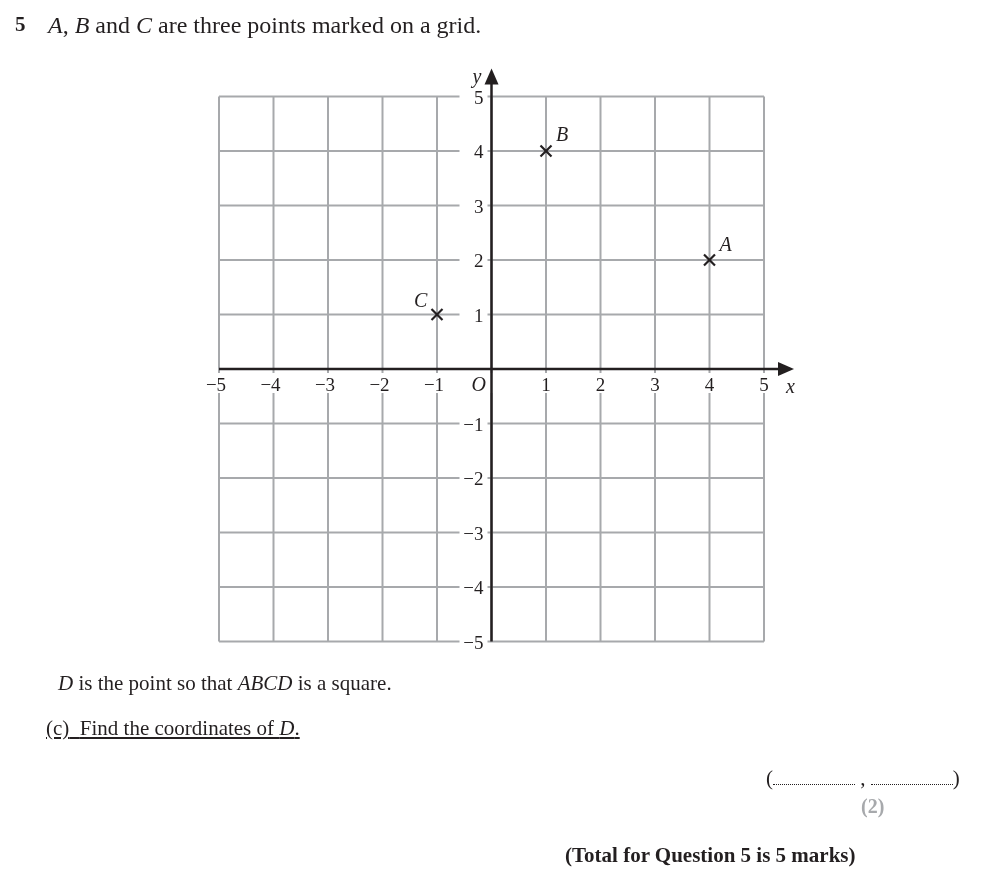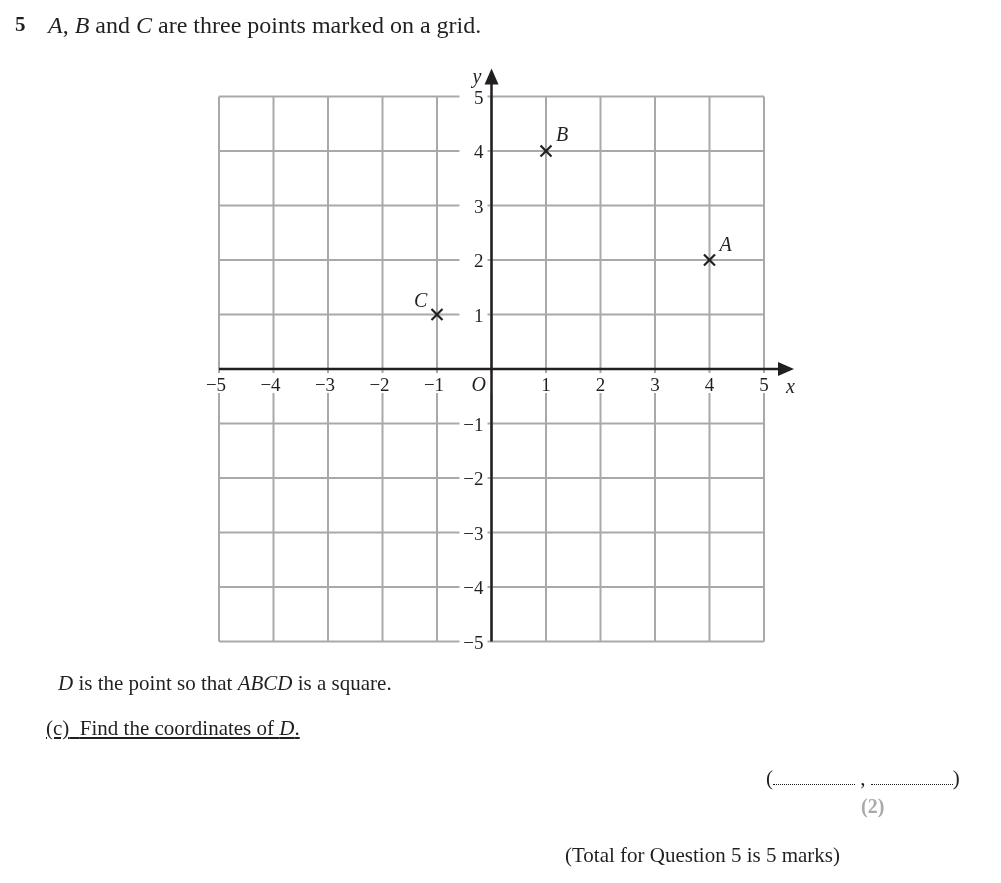--- a/index.html
+++ b/index.html
@@ -7,21 +7,21 @@
          font-family:"Liberation Serif","DejaVu Serif",serif; color:#231f20; }
   .qnum { position:absolute; left:15px; top:12px; font-size:21px; font-weight:bold; }
   .qtext { position:absolute; left:48px; top:12px; font-size:24px; }
   .it { font-style:italic; }
   #grid-svg { position:absolute; left:0; top:0; }
   .line1 { position:absolute; left:46px; top:671px; font-size:21px;margin-left:12px; }
   .line2 { position:absolute; left:46px; top:716px; font-size:21px;text-decoration:underline; }
   .answer { position:absolute; left:766px; top:766px; font-size:21px; }
   .dots { display:inline-block; width:82px; border-bottom:1px dotted #231f20; height:14px; vertical-align:baseline; }
   .marks { position:absolute; left:861px; top:795px; font-size:20px; font-weight:bold; color:#a7a9ac; }
-  .total { position:absolute; left:565px; top:843px; font-size:21px; font-weight:normal; }
+  .total { position:absolute; left:565px; top:843px; font-size:21px; font-weight:bold; }
 </style>
 </head>
 <body>
 
 <div class="qnum">5</div>
 <div class="qtext"><span class="it">A</span><span>, </span><span class="it">B</span><span> and </span><span class="it">C</span><span> are three points marked on a grid.</span></div>
 
 <svg id="grid-svg" width="1001" height="670" xmlns="http://www.w3.org/2000/svg">
     <line x1="219" y1="96.5" x2="219" y2="641.5" stroke="#a7a9ac" stroke-width="2"></line>
     <line x1="273.5" y1="96.5" x2="273.5" y2="641.5" stroke="#a7a9ac" stroke-width="2"></line>

